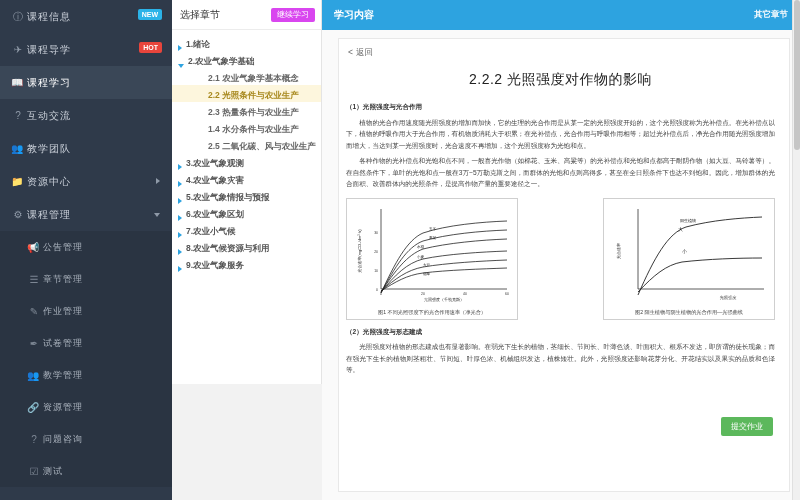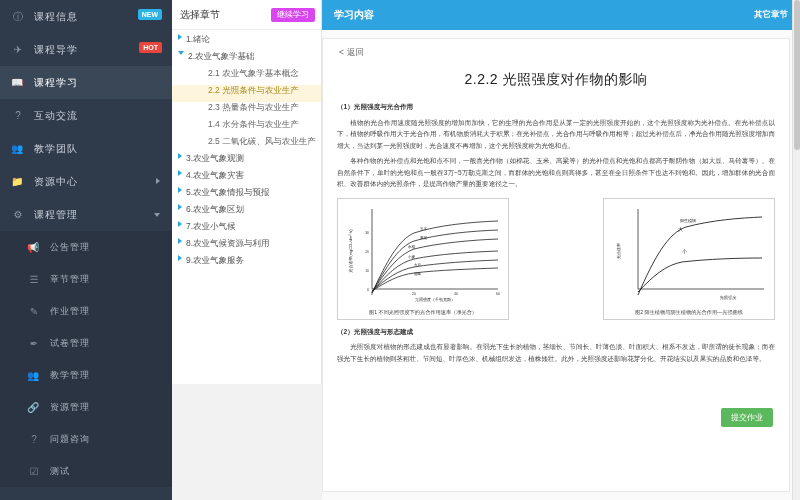--- a/index.html
+++ b/index.html
@@ -44,21 +44,21 @@
     width: 16px;
     flex: 0 0 16px;
     font-size: 10px;
     color: #8f9aa8;
     display: flex;
     align-items: center;
     justify-content: center;
   }
   .side-item.active .ico { color: #e8edf3; }
   .side-item .lbl {
-    margin-left: 8px;
+    margin-left: 1px;
     letter-spacing: 1px;
   }
   .side-item .badge {
     position: absolute;
     right: 10px;
     top: 9px;
     font-size: 7px;
     line-height: 11px;
     padding: 0 4px;
     border-radius: 2px;
@@ -127,26 +127,27 @@
     cursor: pointer;
     text-align: right;
   }
   .chap-list {
     flex: 1;
     overflow: hidden;
     padding-top: 4px;
   }
   .chap {
     display: flex;
-    align-items: flex-start;
+    align-items: flex-end;
     height: 17px;
     font-size: 8.5px;
     color: #555;
     padding-left: 6px;
     white-space: nowrap;
+    font-weight: bold;
   }
   .chap .tri {
     width: 0; height: 0;
     border-left: 4px solid #2da3e0;
     border-top: 3px solid transparent;
     border-bottom: 3px solid transparent;
     margin-right: 4px;
     flex: 0 0 4px;
   }
   .chap .tri.open {
@@ -183,26 +184,26 @@
     align-items: center;
     justify-content: space-between;
     padding: 0 12px;
     font-size: 10px;
     flex: 0 0 30px;
     font-weight: bold;
   }
   .content-head .right { font-size: 8.5px; opacity: .95; }
   .doc {
     flex: 1;
-    margin: 8px 10px 8px 0;
+    margin: 8px 10px 8px 16px;
     background: #fff;
     border: 1px solid #e8e8e8;
     overflow: hidden;
     position: relative;
-    padding: 6px 14px 10px 14px;
+    padding: 6px 14px 10px 7px;
   }
   .back-row {
     font-size: 8.5px;
     color: #6b6b6b;
     padding: 2px 0 6px 2px;
   }
   .back-row .arrow { margin-right: 3px; }
   .doc-title {
     text-align: center;
     font-size: 14px;
@@ -245,21 +246,21 @@
   }
   .fig-inner { position: relative; }
   .fig-inner svg { display: block; }
 
   .closing {
     margin-top: 6px;
   }
   .btn-green {
     position: absolute;
     right: 16px;
-    bottom: 64px;
+    bottom: 55px;
     background: #5cb85c;
     color: #fff;
     border: none;
     font-size: 8px;
     padding: 4px 10px;
     border-radius: 2px;
     cursor: pointer;
   }
 
   

